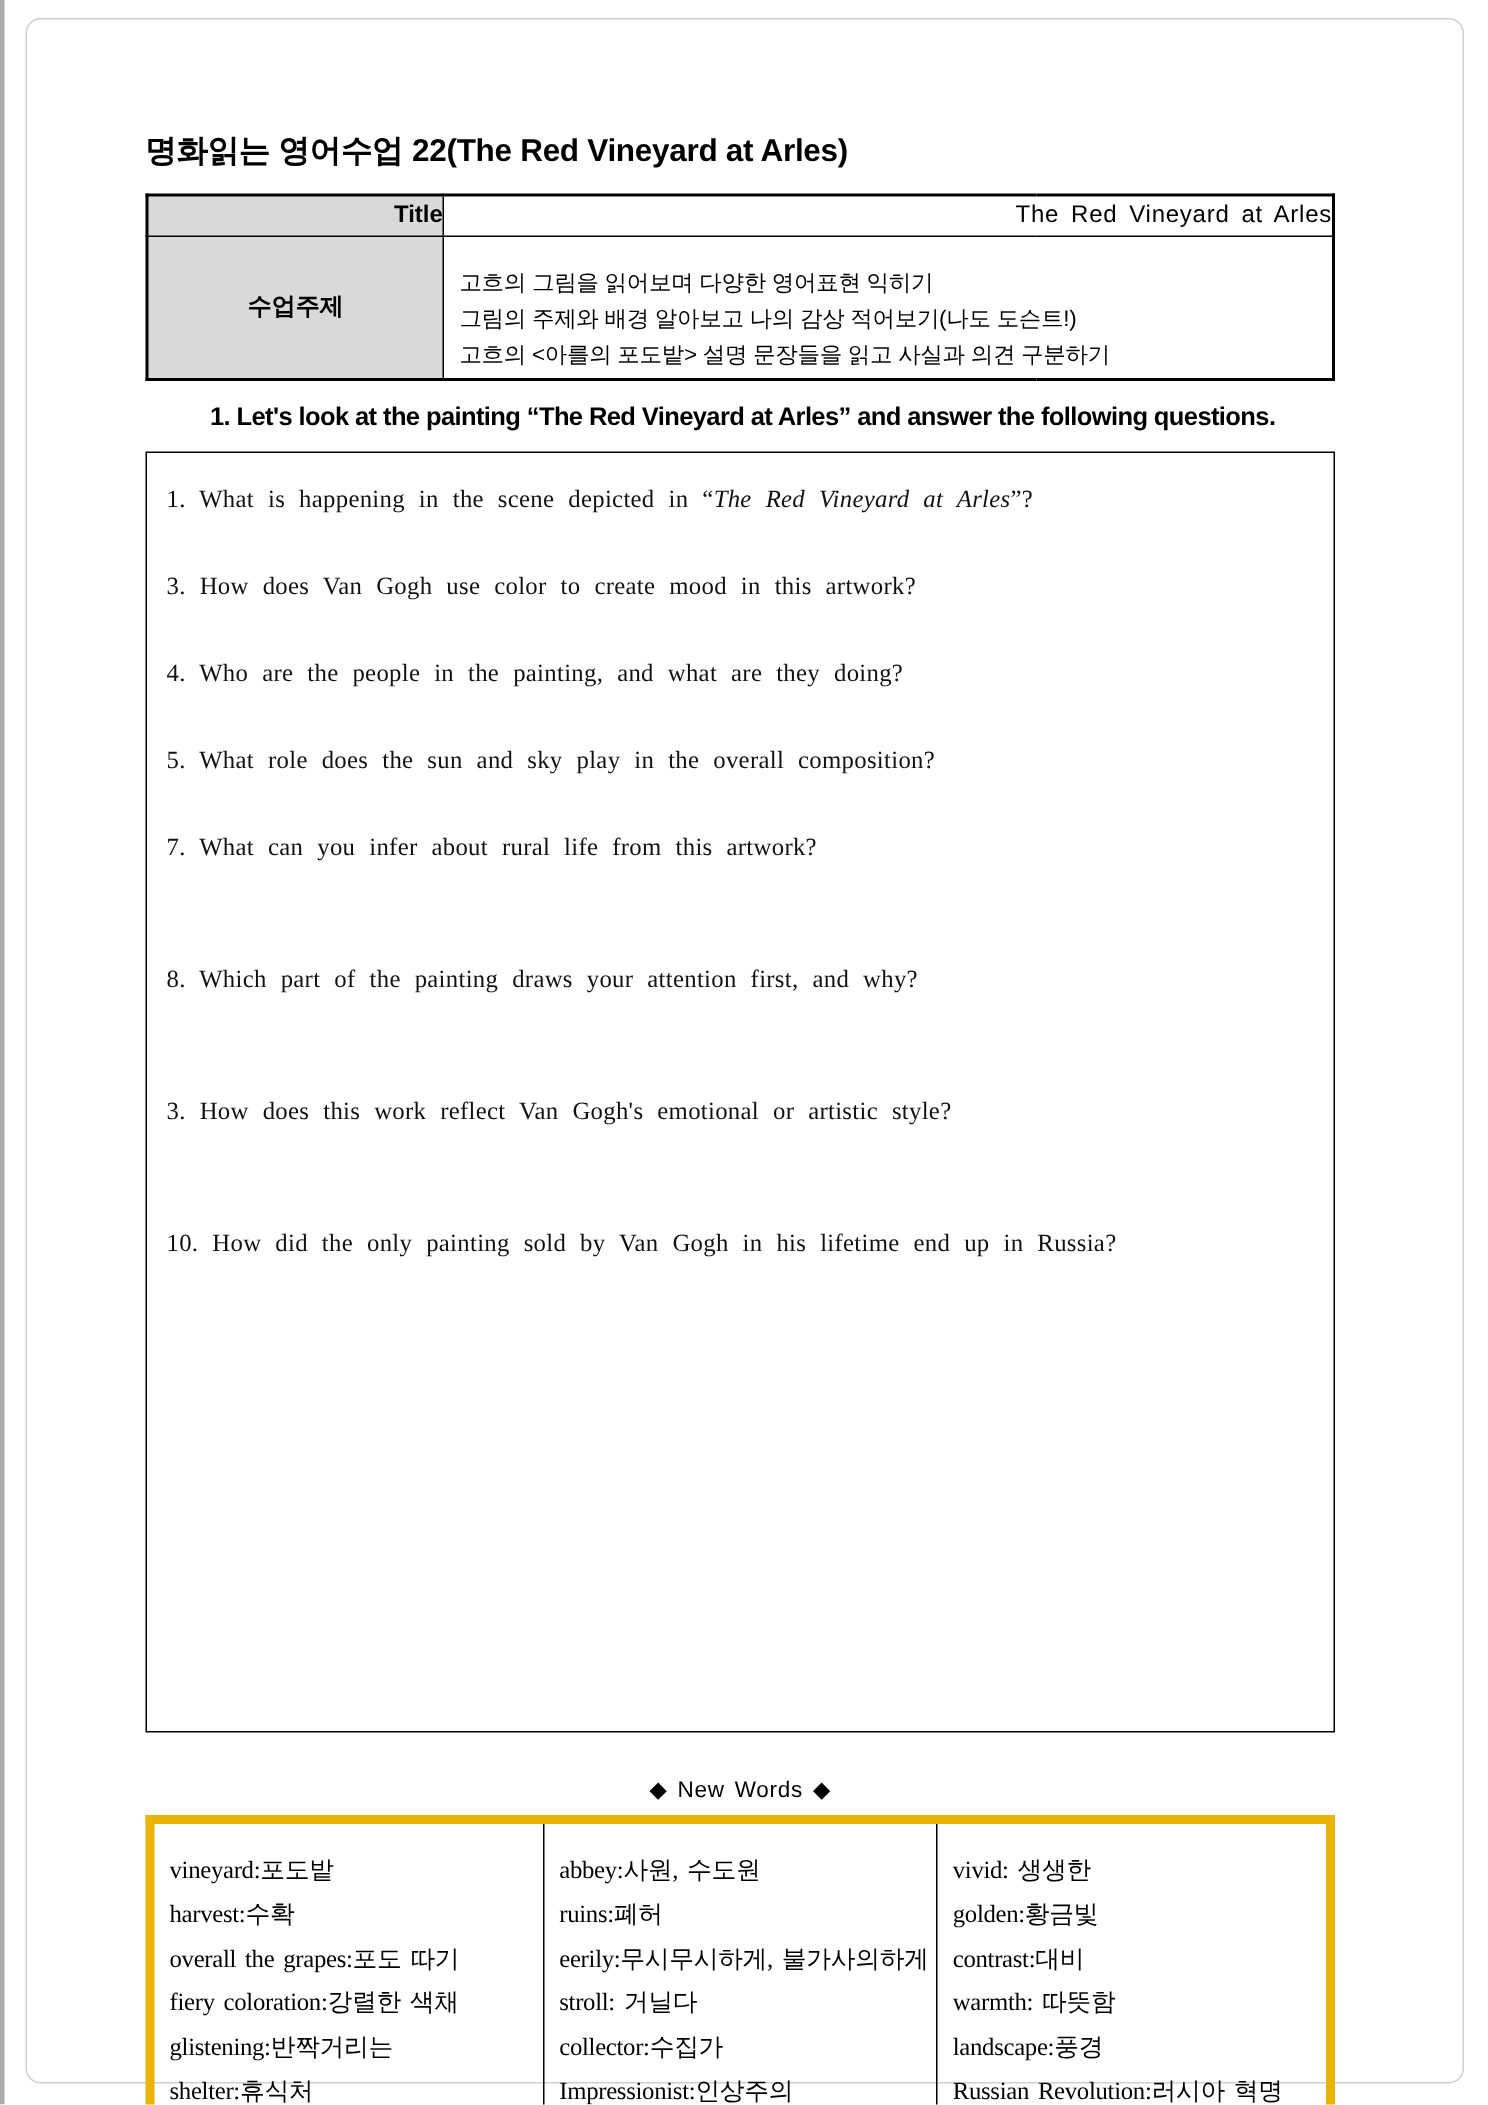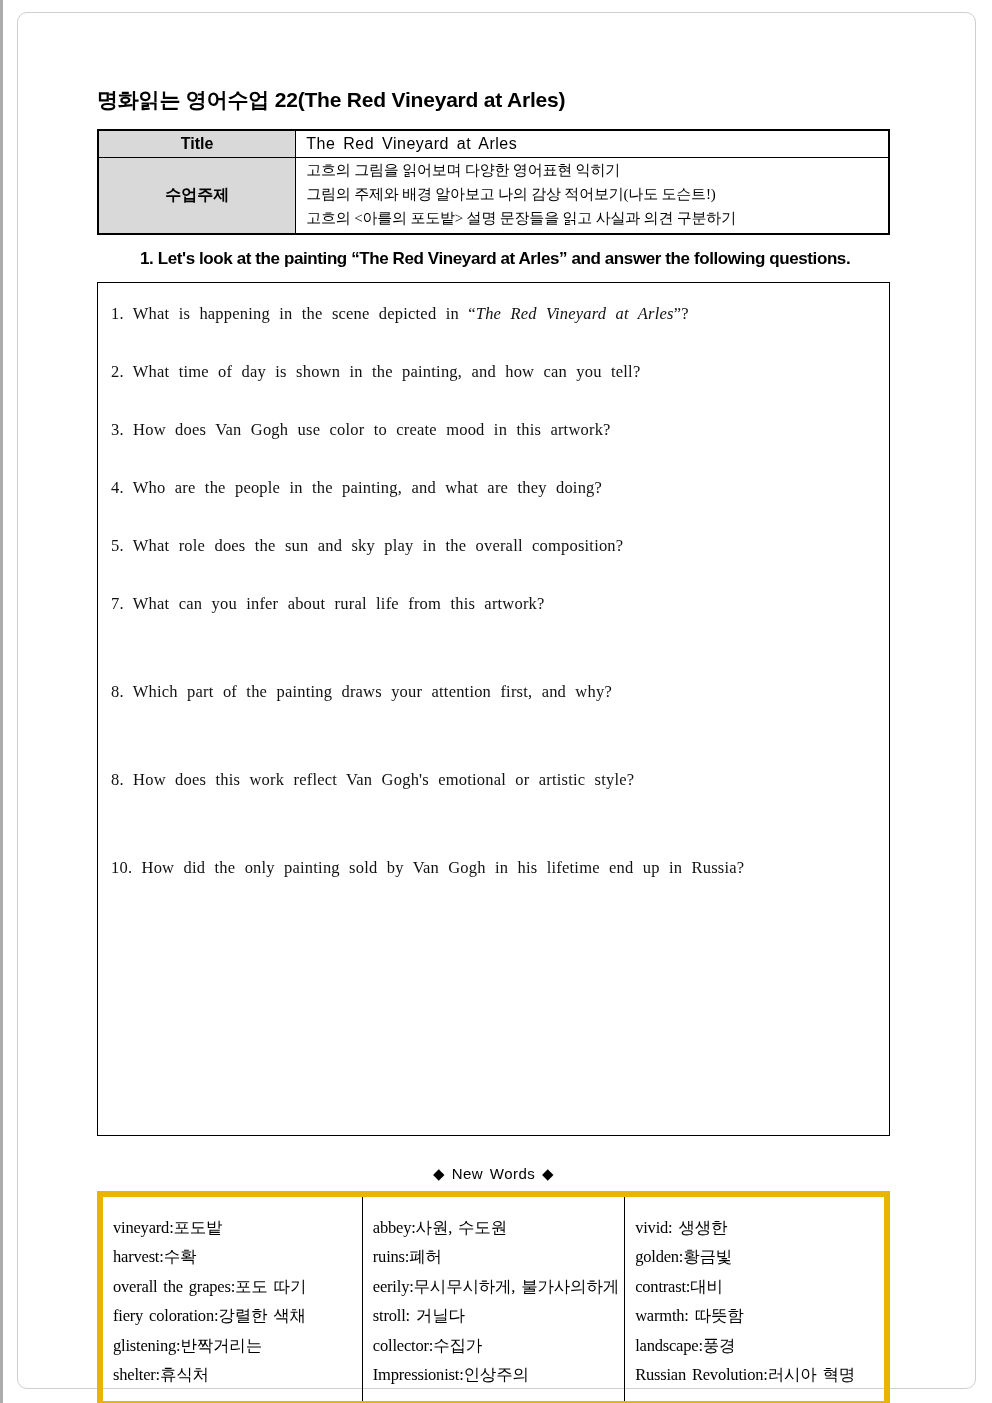--- a/index.html
+++ b/index.html
@@ -51,29 +51,29 @@
     background: #d9d9d9;
     font-weight: bold;
     text-align: center;
     font-size: 17px;
   }
   .c1 { width: 115px; }
   .c2 { width: 243px; }
   .c3 { width: 135px; }
   .c4 { width: 300px; }
   tr.r1 td { height: 29px; }
-  tr.r2 td { height: 27px; }
+  tr.r2 td { height: 27px; text-align: right; }
   td.center { text-align: center; }
   td.title-value {
     font-size: 18px;
     padding-left: 10px;
     letter-spacing: 0.5px;
     word-spacing: 3px;
   }
-  td.topic-cell { padding: 0 4px 3px 10px; font-family: Liberation Serif, serif; }
+  td.topic-cell { padding: 19px 4px 3px 10px; }
   .topic-line {
     font-size: 15px;
     line-height: 24px;
     letter-spacing: -0.2px;
     white-space: nowrap;
   }
   
   .section-heading {
     margin-top: 14px;
     font-size: 17px;
@@ -157,27 +157,26 @@
           <div class="topic-line">고흐의 &lt;아를의 포도밭&gt; 설명 문장들을 읽고 사실과 의견 구분하기</div>
         </td>
       </tr>
     </tbody>
   </table>
 
   <div class="section-heading">1. Let's look at the painting “The Red Vineyard at Arles” and answer the following questions.</div>
 
   <div class="qbox">
     <p class="q"><span>1. What is happening in the scene depicted in “</span><i>The Red Vineyard at Arles</i><span>”?</span></p>
-    <p class="q">2. What time of day is shown in the painting, and how can you tell?</p>
     <p class="q">3. How does Van Gogh use color to create mood in this artwork?</p>
     <p class="q">4. Who are the people in the painting, and what are they doing?</p>
     <p class="q">5. What role does the sun and sky play in the overall composition?</p>
     <p class="q big-gap">7. What can you infer about rural life from this artwork?</p>
     <p class="q big-gap">8. Which part of the painting draws your attention first, and why?</p>
-    <p class="q big-gap">8. How does this work reflect Van Gogh's emotional or artistic style?</p>
+    <p class="q big-gap">3. How does this work reflect Van Gogh's emotional or artistic style?</p>
     <p class="q">10. How did the only painting sold by Van Gogh in his lifetime end up in Russia?</p>
   </div>
 
   <div class="new-words-heading">◆ New Words ◆</div>
 
   <table class="vocab-table">
     <tbody>
       <tr>
         <td>
           <div class="vocab-line">vineyard:포도밭</div>

